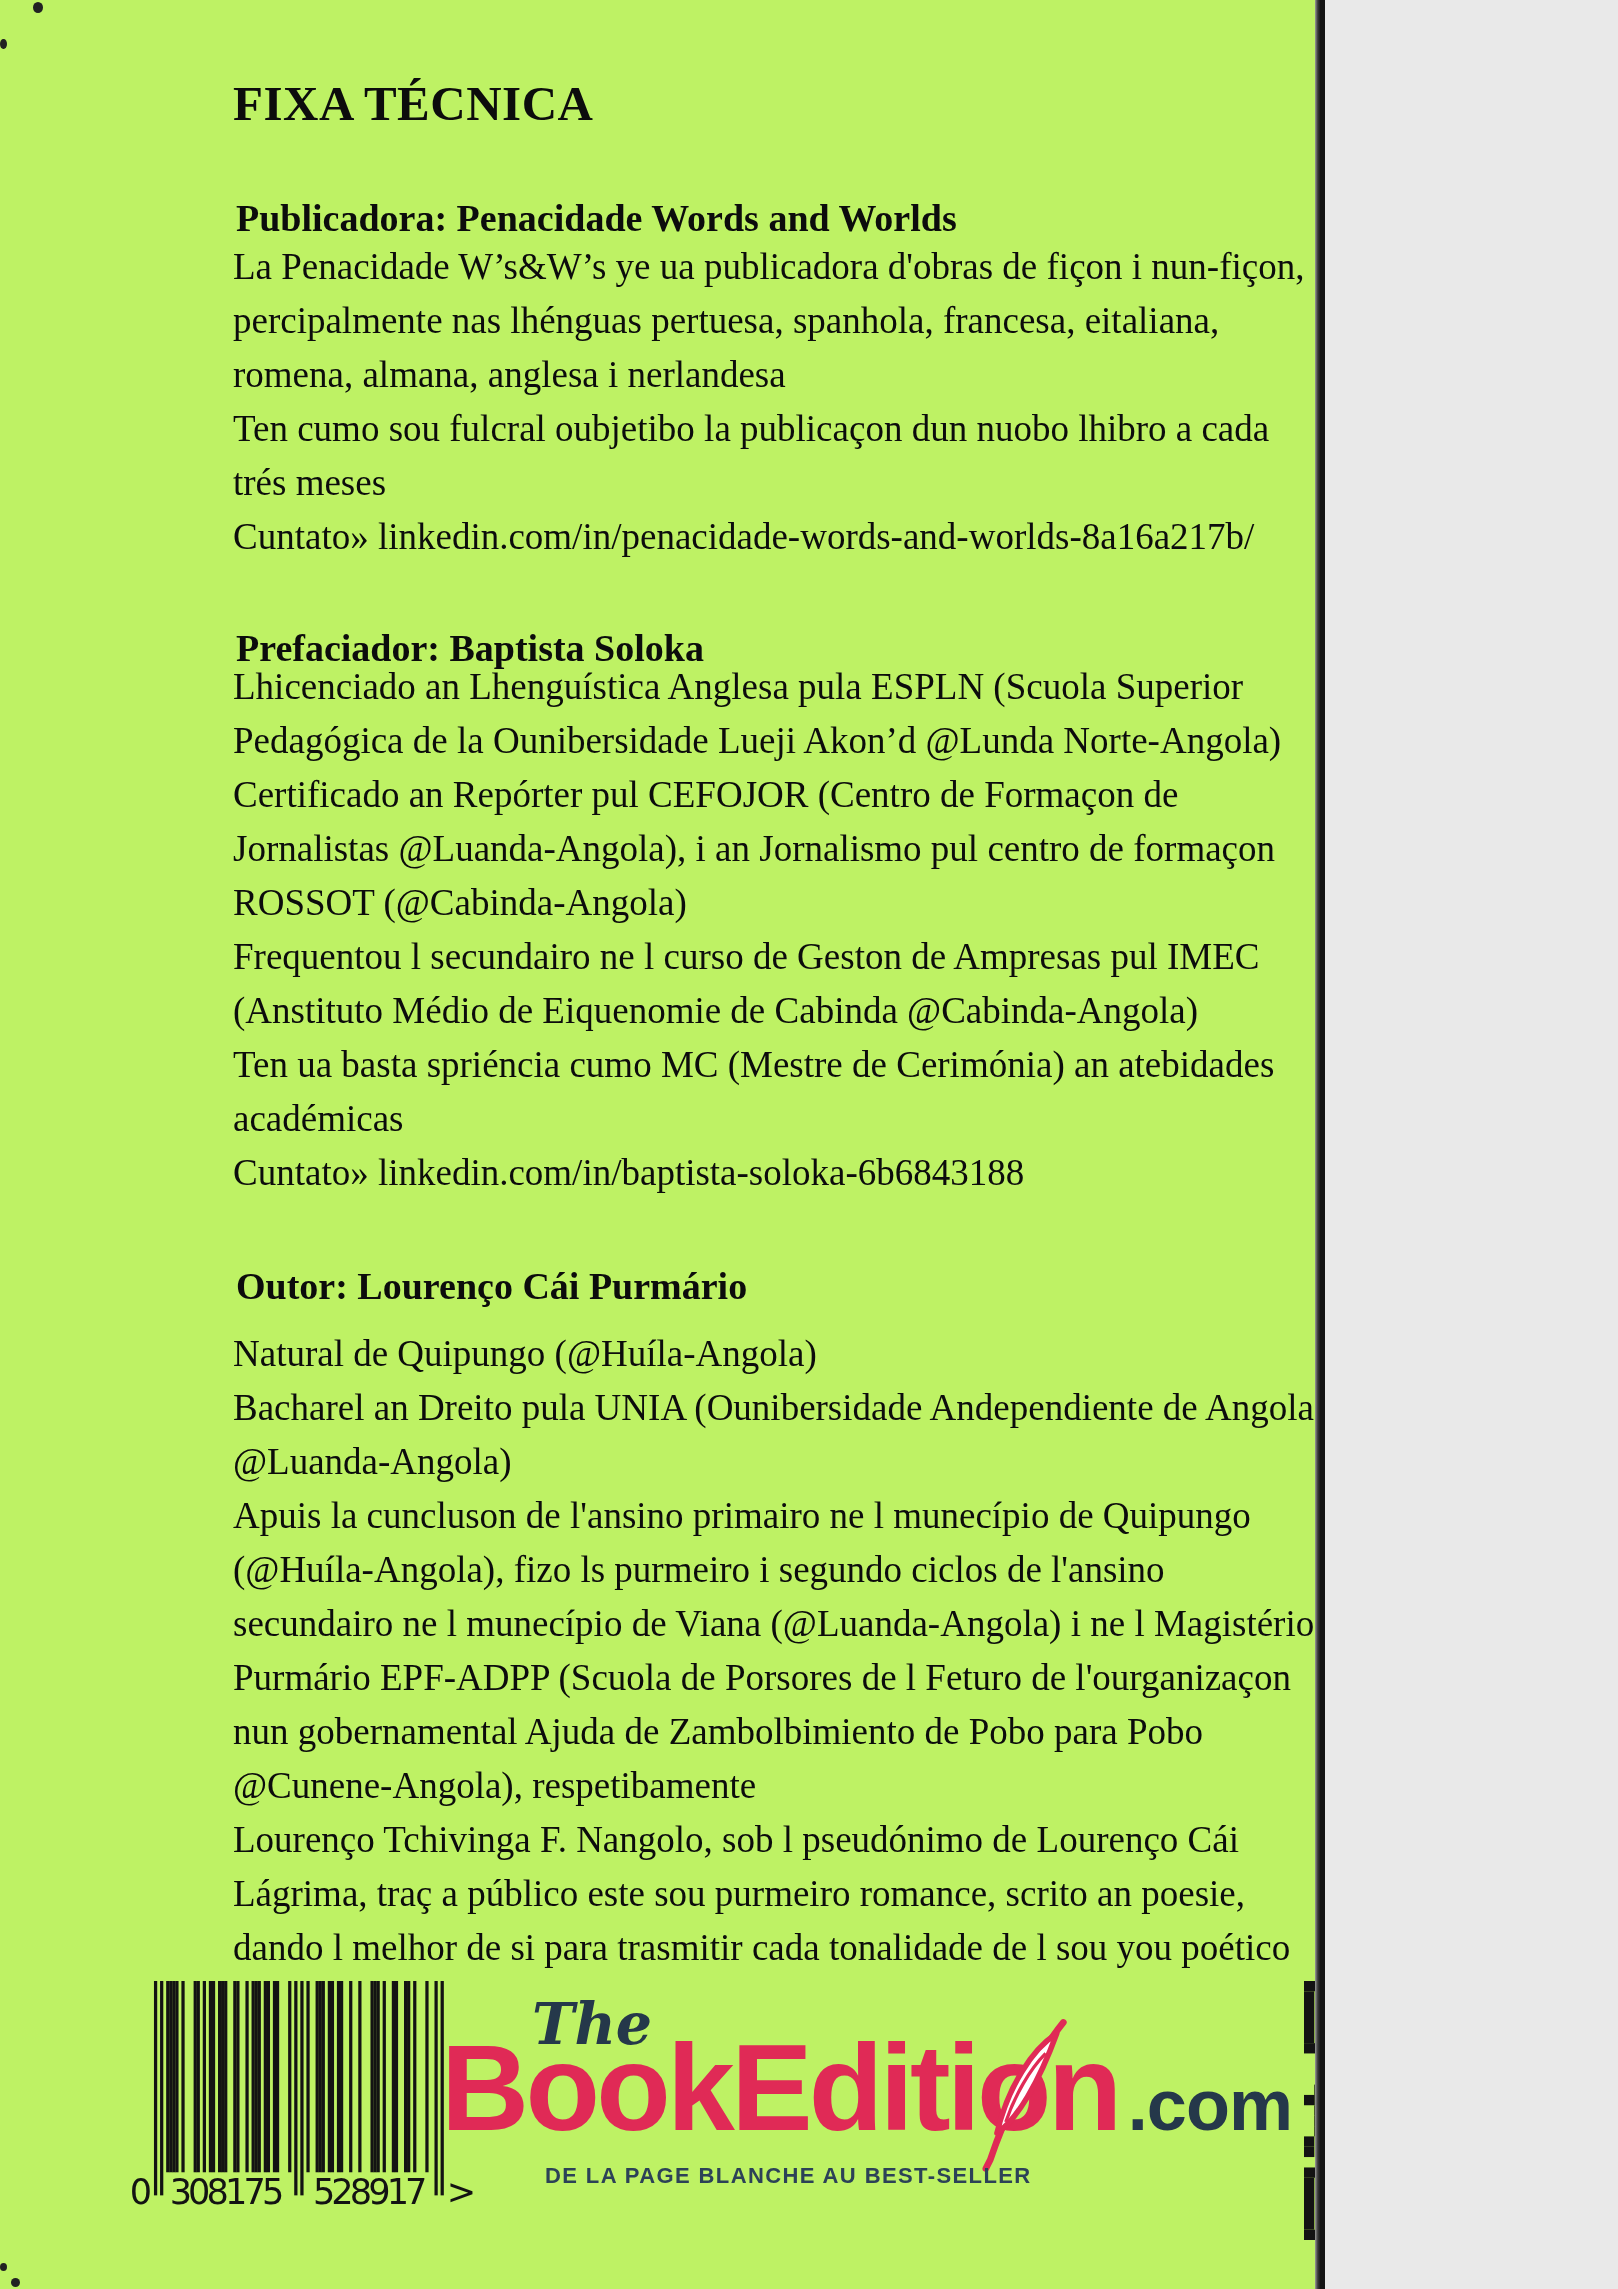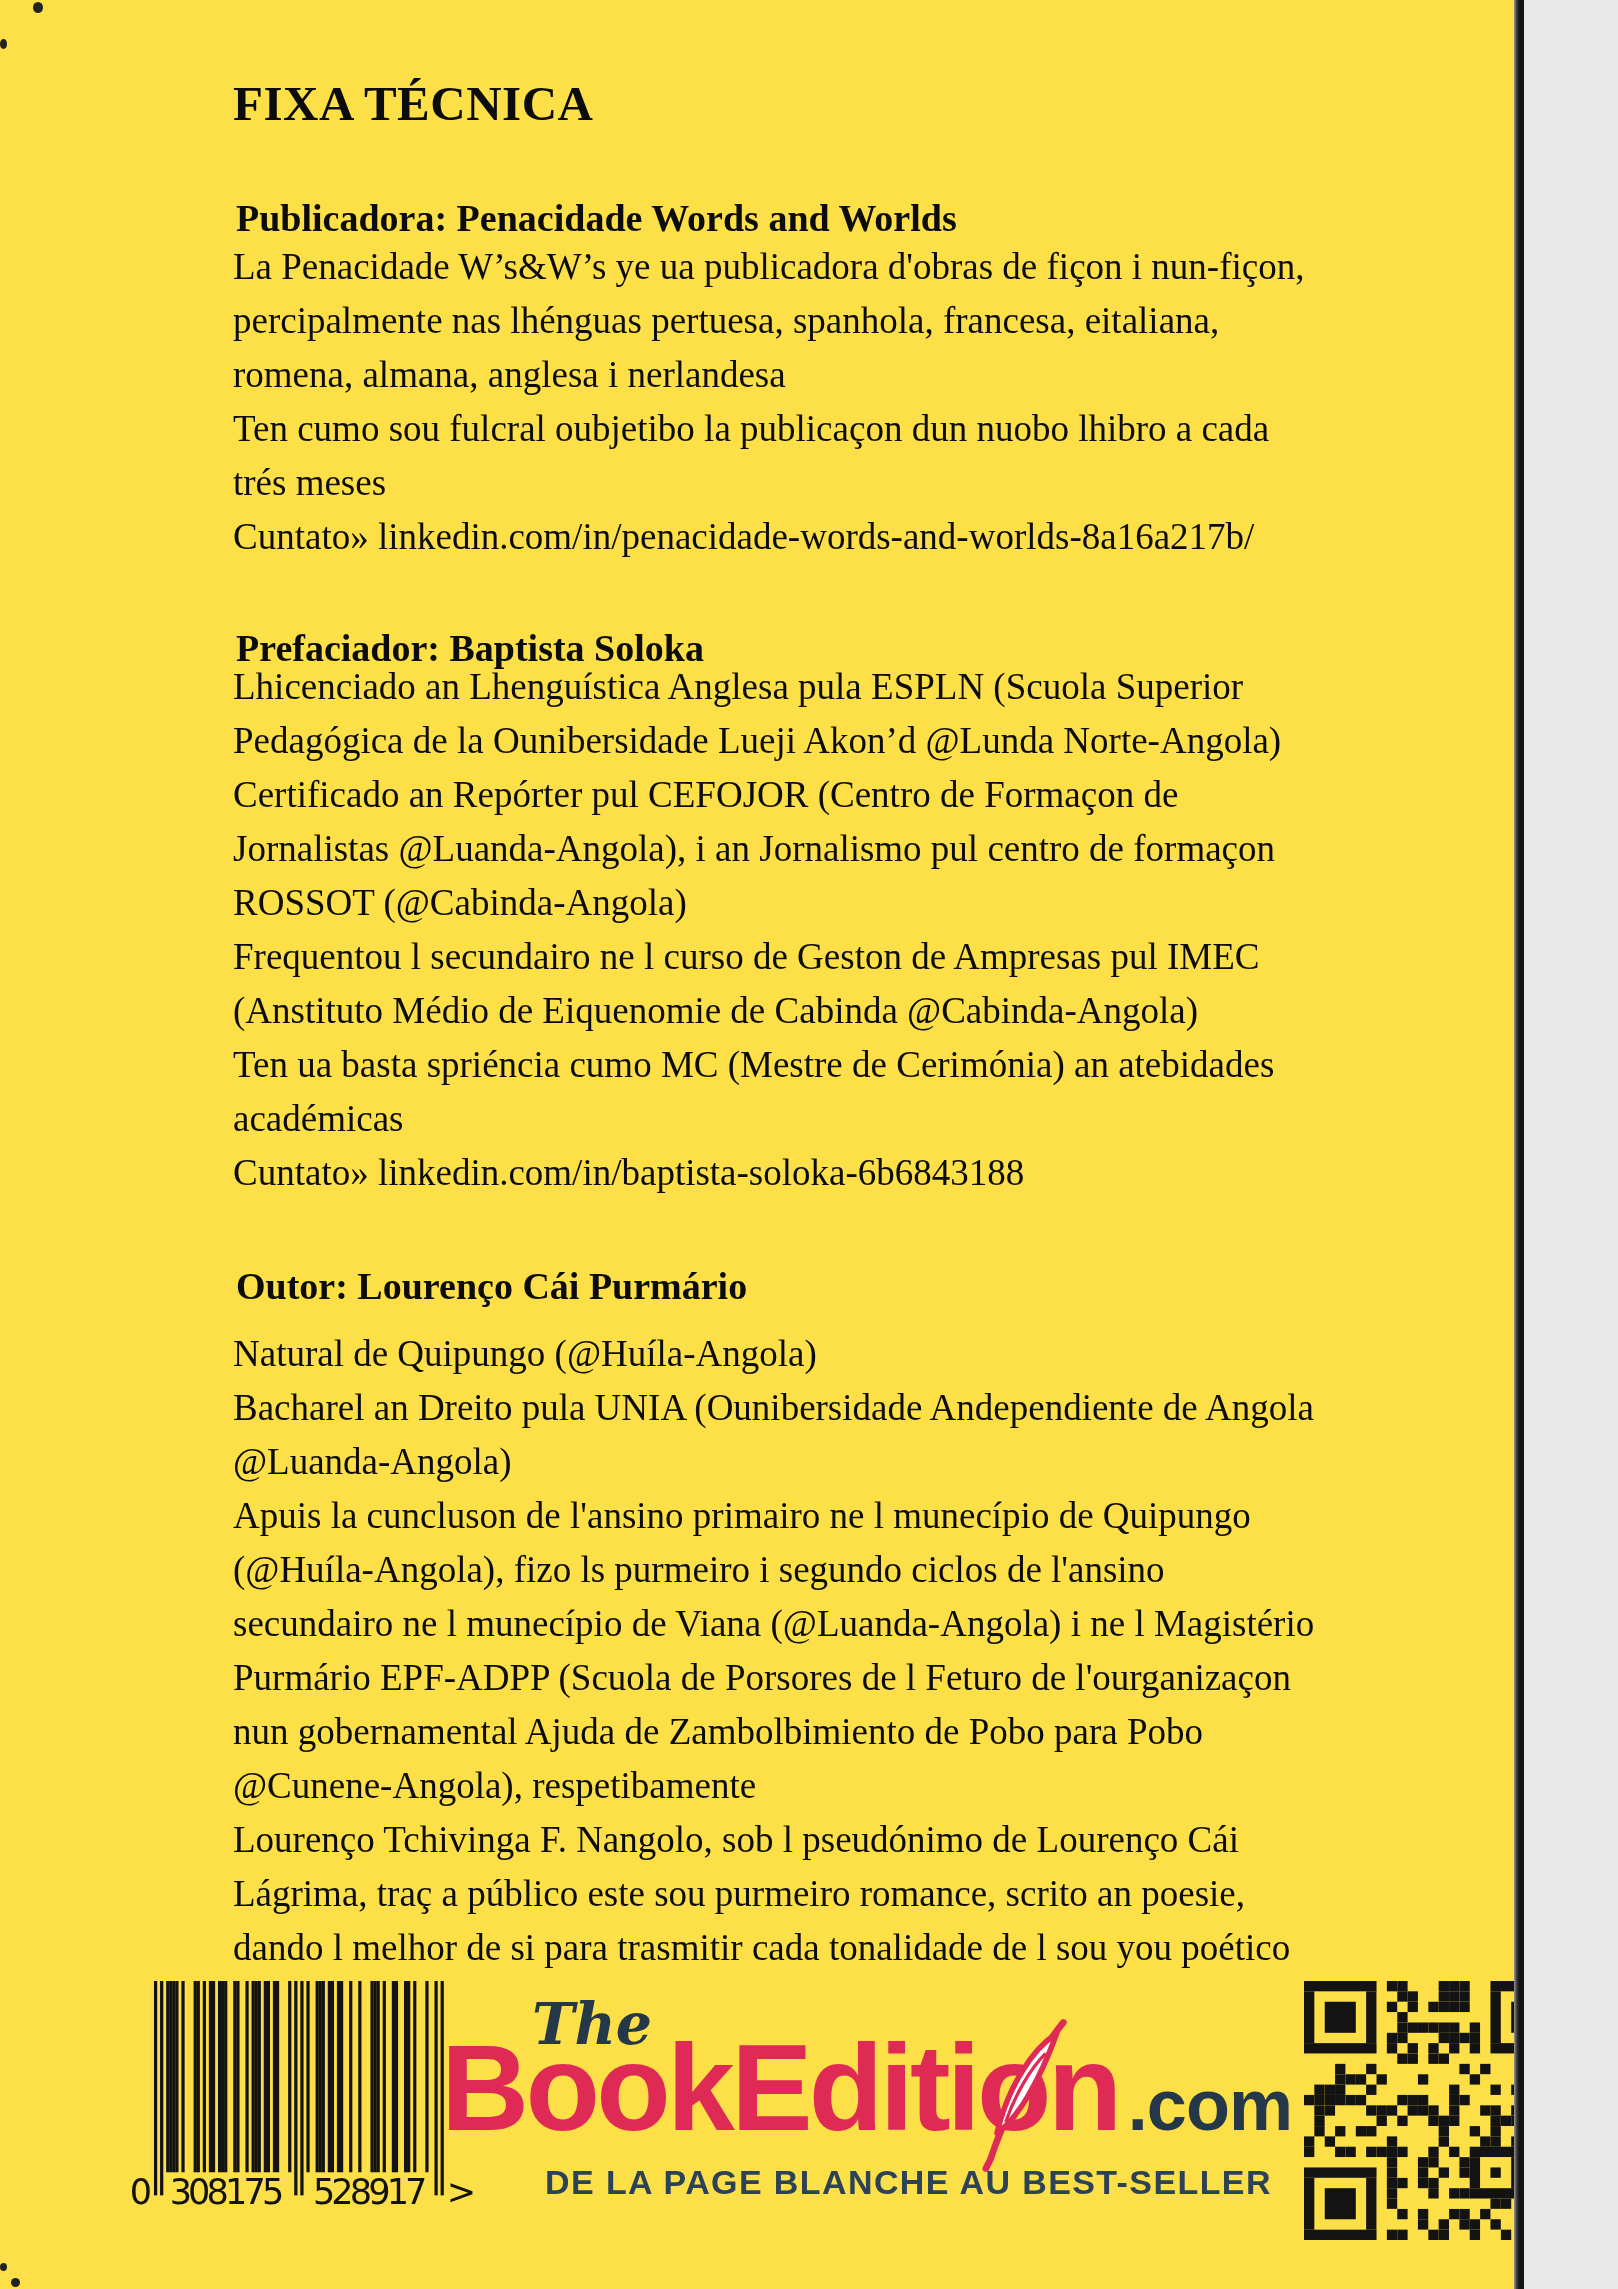--- a/index.html
+++ b/index.html
@@ -1,17 +1,17 @@
 <!DOCTYPE html>
 <html style="font-size:14.8px"><head>
 <meta charset="utf-8">
 <style>
   html,body{margin:0;padding:0;background:#e9e9e9;}
   .page{
-    position:relative;width:1524px;height:2290px;background:#fde047;
+    position:relative;width:1325px;height:2290px;background:#bef264;
     overflow:hidden;font-family:"Liberation Serif",serif;color:#0c0c0c;
   }
   .title{
     position:absolute;left:233px;top:79px;margin:0;
     font-size:49px;font-weight:bold;letter-spacing:0.5px;line-height:1;
   }
   .h{
     position:absolute;left:224px;margin:12px;
     font-size:38px;font-weight:bold;line-height:1;
   }
@@ -31,21 +31,21 @@
     position:absolute;left:441px;top:2027px;
     font-family:"Liberation Sans",sans-serif;font-weight:bold;
     font-size:122px;line-height:1;letter-spacing:-3.7px;color:#e02a56;
     white-space:nowrap;
   }
   .logo-tld{font-size:72px;color:#25384a;letter-spacing:-0.9px;margin-left:9px;}
   .feather{position:absolute;left:967px;top:2018px;width:113px;height:155px;}
   .logo-tagline{
     position:absolute;left:545px;top:2165px;
     font-family:"Liberation Sans",sans-serif;font-weight:bold;
-    font-size:34px;line-height:1;letter-spacing:1.4px;color:#2c4257;
+    font-size:22px;line-height:1;letter-spacing:1.4px;color:#2c4257;
     white-space:nowrap;
   }
   .qr{position:absolute;left:1304px;top:1981px;width:259px;height:259px;}
   .edge-right{
     position:absolute;right:0;top:0;width:10px;height:2290px;
     background:linear-gradient(to right,#9a9a9a 0,#3a3a3a 2.8px,#141414 5.5px);
   }
   .speck{position:absolute;background:#222;border-radius:50%;}
   .sp1{left:33px;top:1.8px;width:10px;height:11px;}
   .sp2{left:0;top:39px;width:6.5px;height:10px;}

